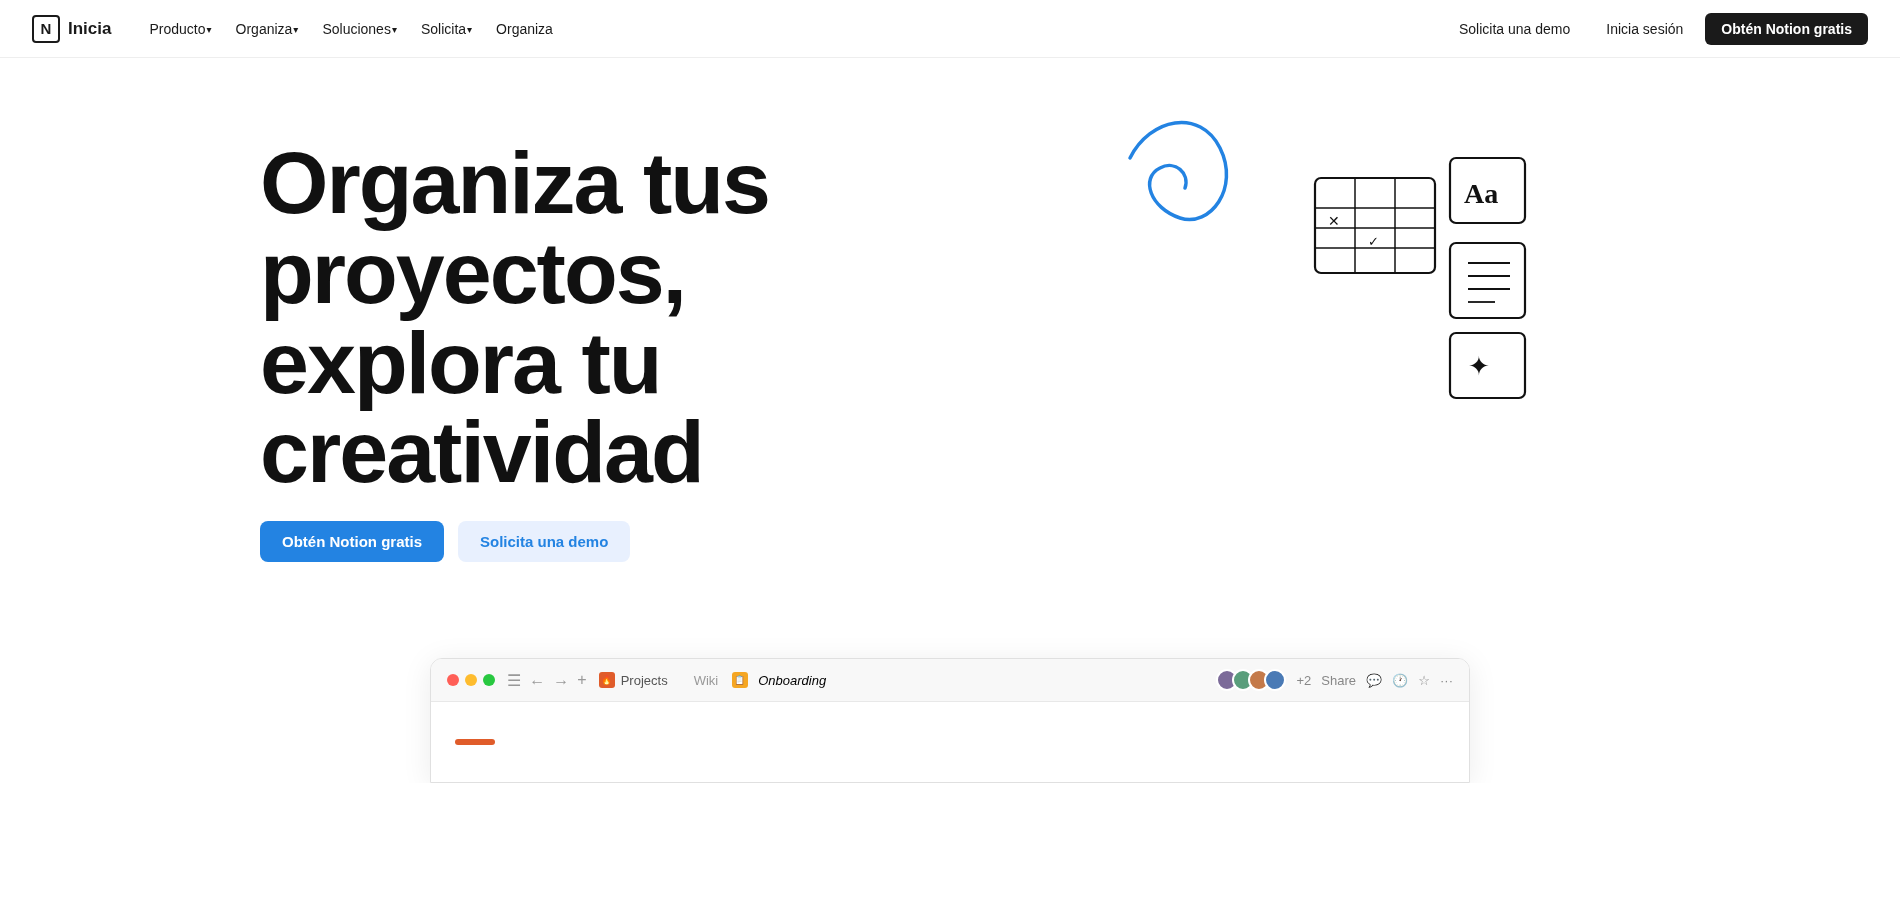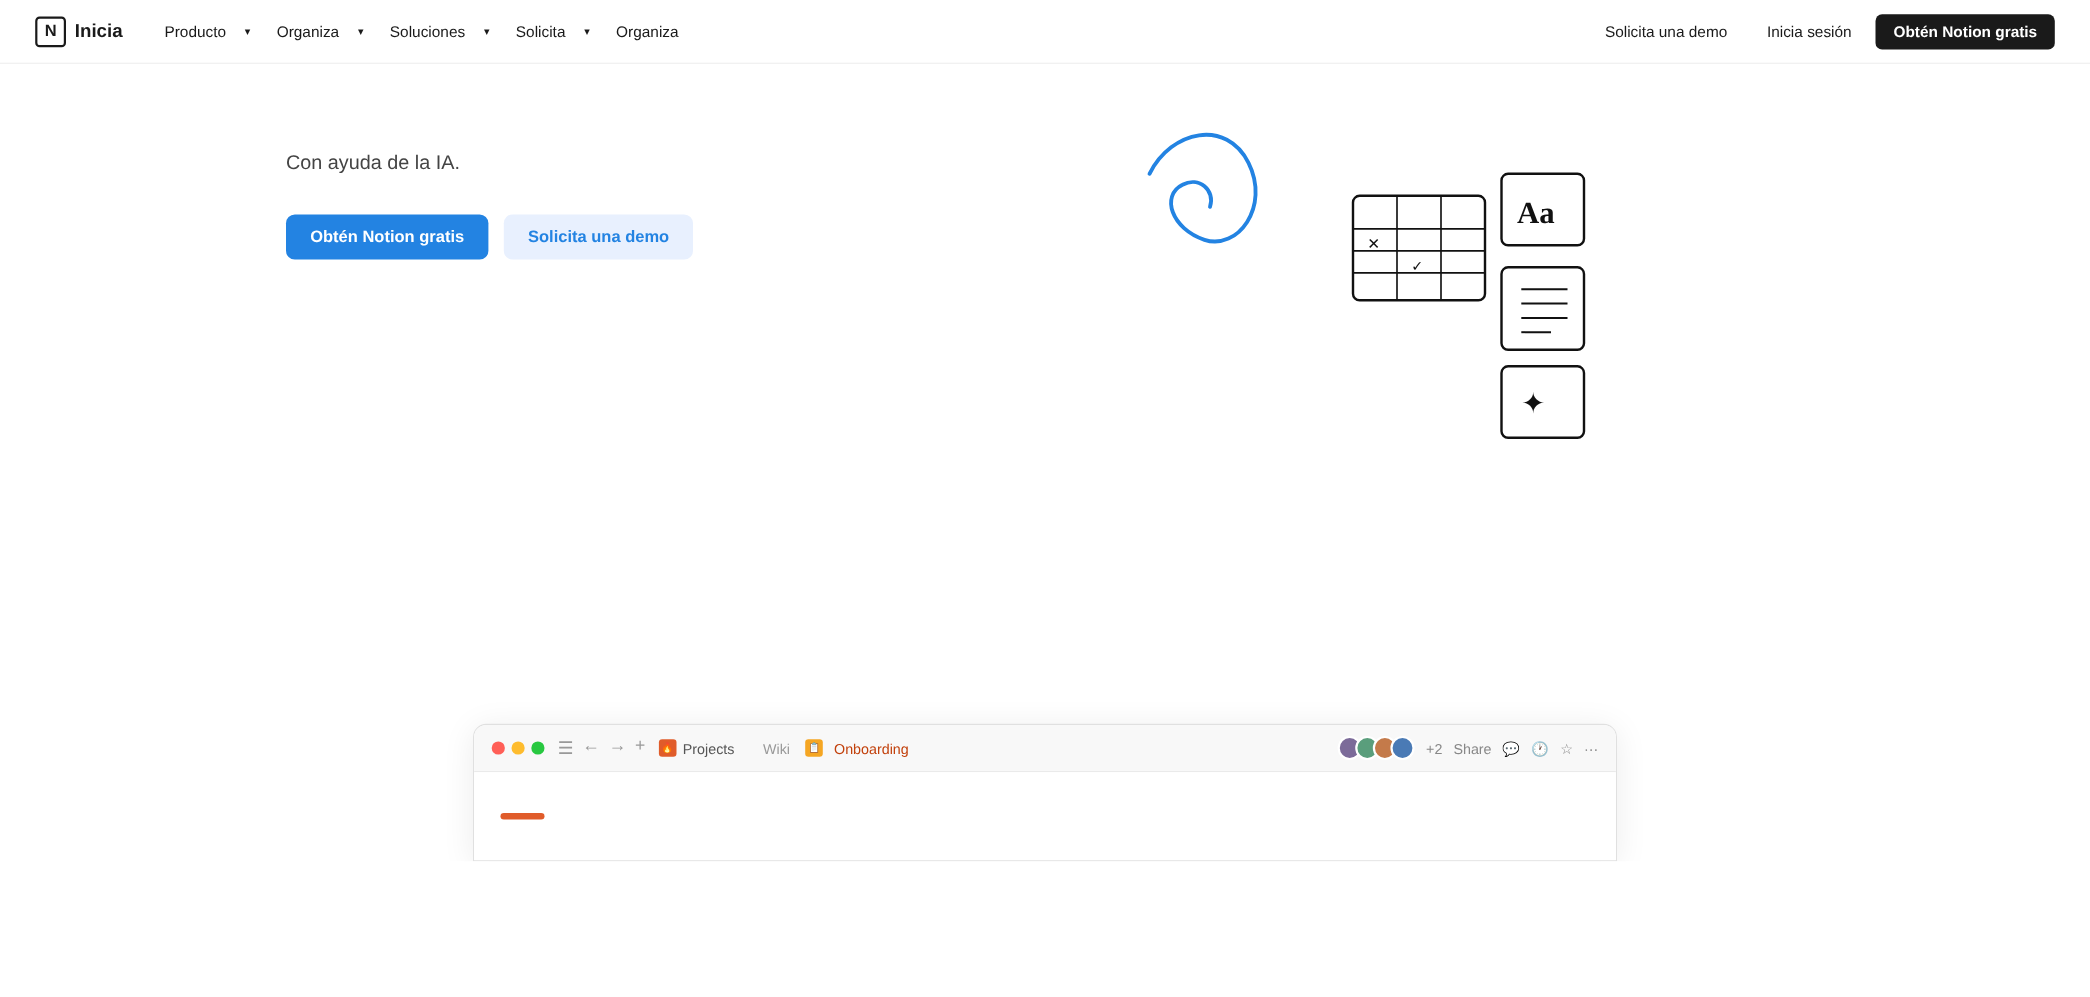--- a/index.html
+++ b/index.html
@@ -12,21 +12,21 @@
       position: sticky; top: 0; background: #fff; z-index: 100;
     }
     .nav-left { display: flex; align-items: center; gap: 28px; }
     .nav-logo { display: flex; align-items: center; gap: 8px; font-weight: 700; font-size: 17px; text-decoration: none; color: #1a1a1a; }
     .nav-logo-icon {
       width: 28px; height: 28px; border: 2px solid #1a1a1a; border-radius: 4px;
       display: flex; align-items: center; justify-content: center; font-weight: 900; font-size: 15px;
     }
     .nav-menu { display: flex; align-items: center; gap: 4px; }
     .nav-menu-item {
-      display: flex; align-items: center; gap: 17px;
+      display: flex; align-items: center; gap: 1px;
       padding: 6px 10px; border-radius: 6px; font-size: 14px; font-weight: 500; cursor: pointer;
       border: none; background: none; color: #1a1a1a;
     }
     .nav-menu-item .chevron { font-size: 10px; margin-top: 1px; }
     .nav-right { display: flex; align-items: center; gap: 8px; }
     .btn-ghost { background: none; border: none; font-size: 14px; font-weight: 500; cursor: pointer; padding: 8px 14px; color: #1a1a1a; border-radius: 6px; }
     .btn-black { background: #1a1a1a; color: #fff; border: none; font-size: 14px; font-weight: 600; cursor: pointer; padding: 8px 16px; border-radius: 6px; }
 
     
     .hero {
@@ -114,21 +114,21 @@
   </div>
   <div class="nav-right">
     <button class="btn-ghost">Solicita una demo</button>
     <button class="btn-ghost">Inicia sesión</button>
     <button class="btn-black">Obtén Notion gratis</button>
   </div>
 </nav>
 
 <section class="hero">
   <div class="hero-left">
-    <p class="hero-subtitle">Con ayuda de la IA.</p>
+    <h1 class="hero-title">Organiza tus proyectos, explora tu creatividad</h1>
     <div class="hero-buttons">
       <button class="btn-blue">Obtén Notion gratis</button>
       <button class="btn-demo">Solicita una demo</button>
     </div>
   </div>
 
   <div class="hero-right">
     <div class="illustration">
       
       <svg viewBox="0 0 540 420" xmlns="http://www.w3.org/2000/svg">
@@ -252,21 +252,21 @@
         <span>☰</span>
         <span>←</span>
         <span>→</span>
         <span>+</span>
       </div>
       <div class="browser-tab">
         <div class="tab-icon">🔥</div>
         <span>Projects</span>
         <span class="tab-wiki">Wiki</span>
         <div class="tab-onboarding-icon" style="margin-left:8px;">📋</div>
-        <span style="margin-left:4px; color:#c2410c;">Onboarding</span>
+        <span style="margin-left:4px; color:#000000;font-style:italic;">Onboarding</span>
       </div>
       <div class="browser-right-controls">
         <div class="avatar-group">
           <div class="av av1"></div>
           <div class="av av2"></div>
           <div class="av av3"></div>
           <div class="av av4"></div>
         </div>
         <span>+2</span>
         <span>Share</span>

